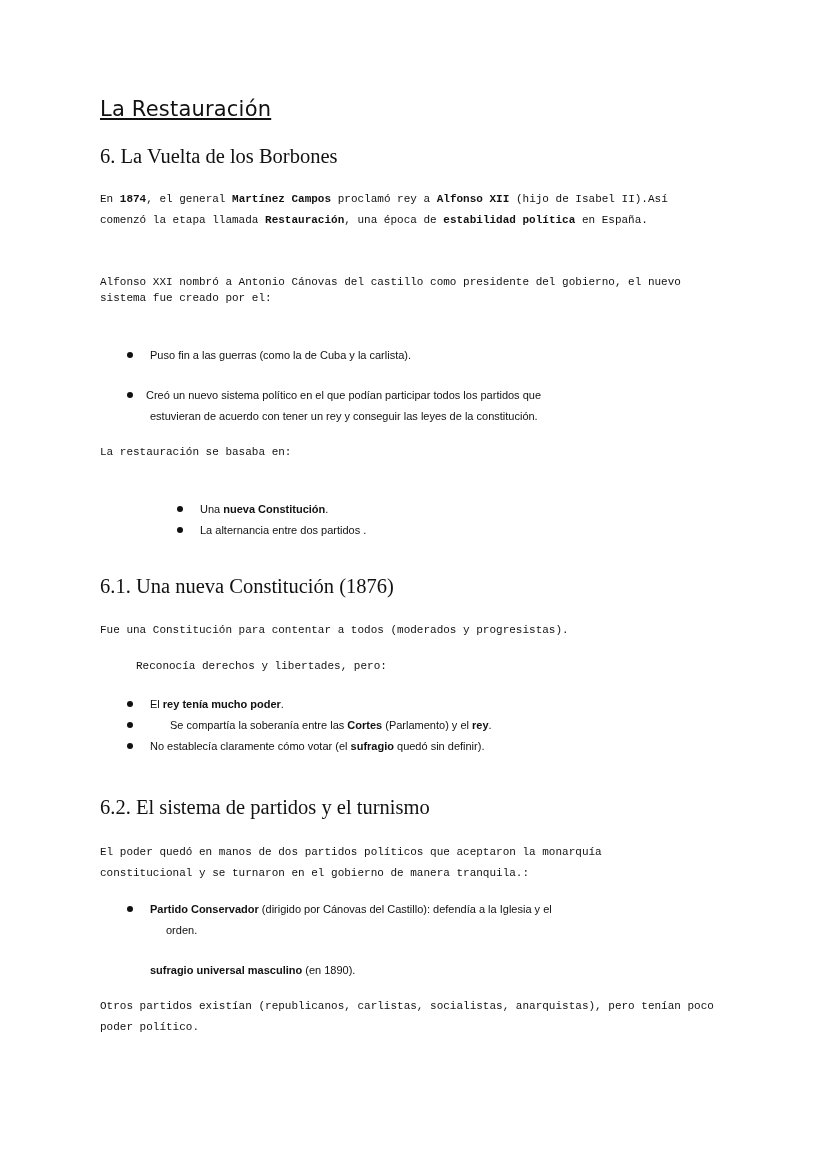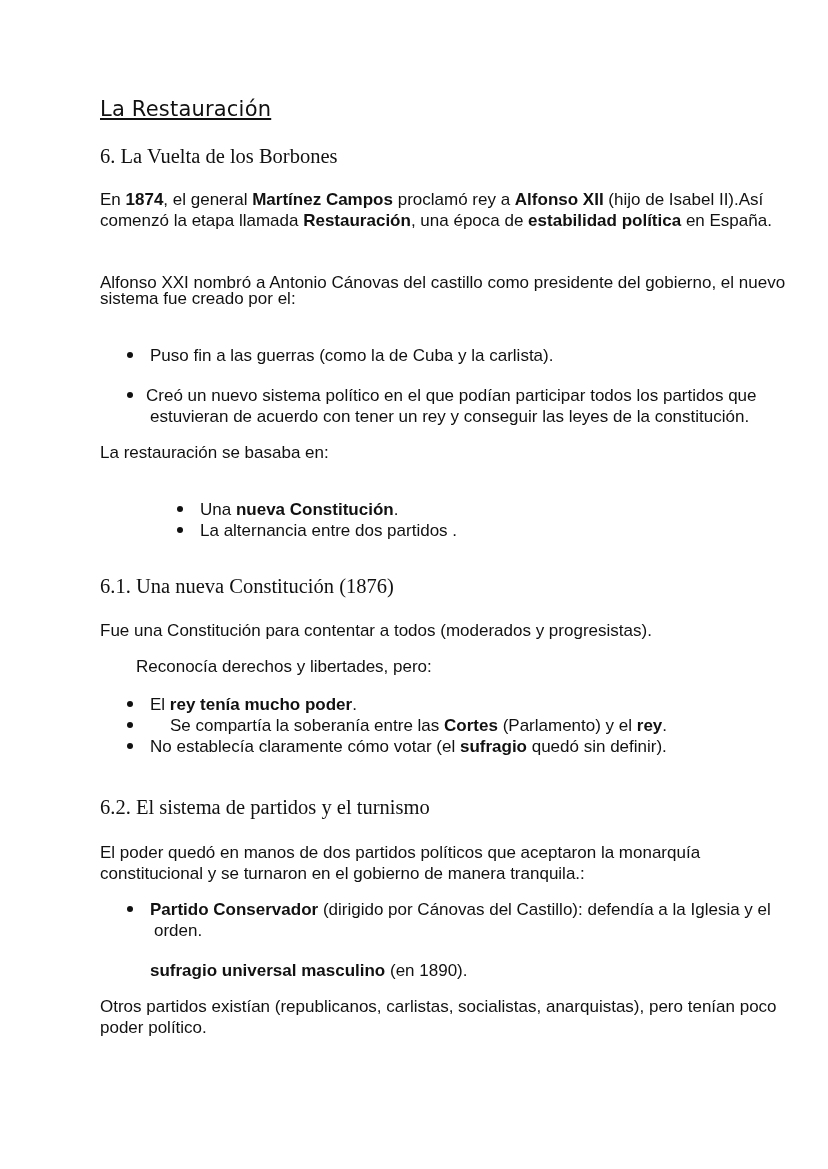--- a/index.html
+++ b/index.html
@@ -2,23 +2,23 @@
 <html><head>
 <meta charset="utf-8">
 <style>
   html, body { margin: 0; padding: 0; background: #ffffff; }
   body { width: 828px; height: 1169px; position: relative; overflow: hidden;
          font-family: "Liberation Sans", sans-serif; color: #111; }
   .page { position: absolute; left: 0; top: 0; width: 672px; height: 1169px; }
   .abs { position: absolute; left: 100px; white-space: nowrap; }
   .title { font-family: "DejaVu Sans", sans-serif; font-size: 21px; text-decoration: underline; letter-spacing: 0.2px; top: 97px; }
   .h2 { font-family: Liberation Serif, serif; font-size: 20.5px; font-weight: normal; }
-  .p { font-size: 17px; line-height: 21px; }
+  .p { font-size: 11px; line-height: 21px; font-family: Liberation Mono, monospace; }
   b { font-weight: bold; }
-  .li { position: absolute; font-size: 17px; line-height: 21px; white-space: nowrap; }
+  .li { position: absolute; font-size: 11px; line-height: 21px; white-space: nowrap; }
   .bullet { position: absolute; width: 6px; height: 6px; border-radius: 50%; background: #111; }
 </style>
 </head>
 <body>
 
 <div class="page">
 
   <div class="abs title">La Restauración</div>
 
   <div class="abs h2" style="top:145px;">6. La Vuelta de los Borbones</div>
@@ -67,20 +67,20 @@
   </div>
 
   <div class="abs h2" style="top:796px;">6.2. El sistema de partidos y el turnismo</div>
   <div class="abs p" style="top:842px;">El poder quedó en manos de dos partidos políticos que aceptaron la monarquía</div>
   <div class="abs p" style="top:863px;">constitucional y se turnaron en el gobierno de manera tranquila.:</div>
 
   <div class="bullet" style="left:127px; top:906px;"></div>
   <div class="li" style="left:150px; top:899px;">
     <b>Partido Conservador</b><span> (dirigido por Cánovas del Castillo): defendía a la Iglesia y el</span>
   </div>
-  <div class="li" style="left:154px; top:920px;">orden.</div>
+  <div class="li" style="left:166px; top:920px;">orden.</div>
   <div class="li" style="left:150px; top:960px;">
     <b>sufragio universal masculino</b><span> (en 1890).</span>
   </div>
 
   <div class="abs p" style="top:996px;">Otros partidos existían (republicanos, carlistas, socialistas, anarquistas), pero tenían poco</div>
   <div class="abs p" style="top:1017px;">poder político.</div>
 </div>
 
 </body></html>

